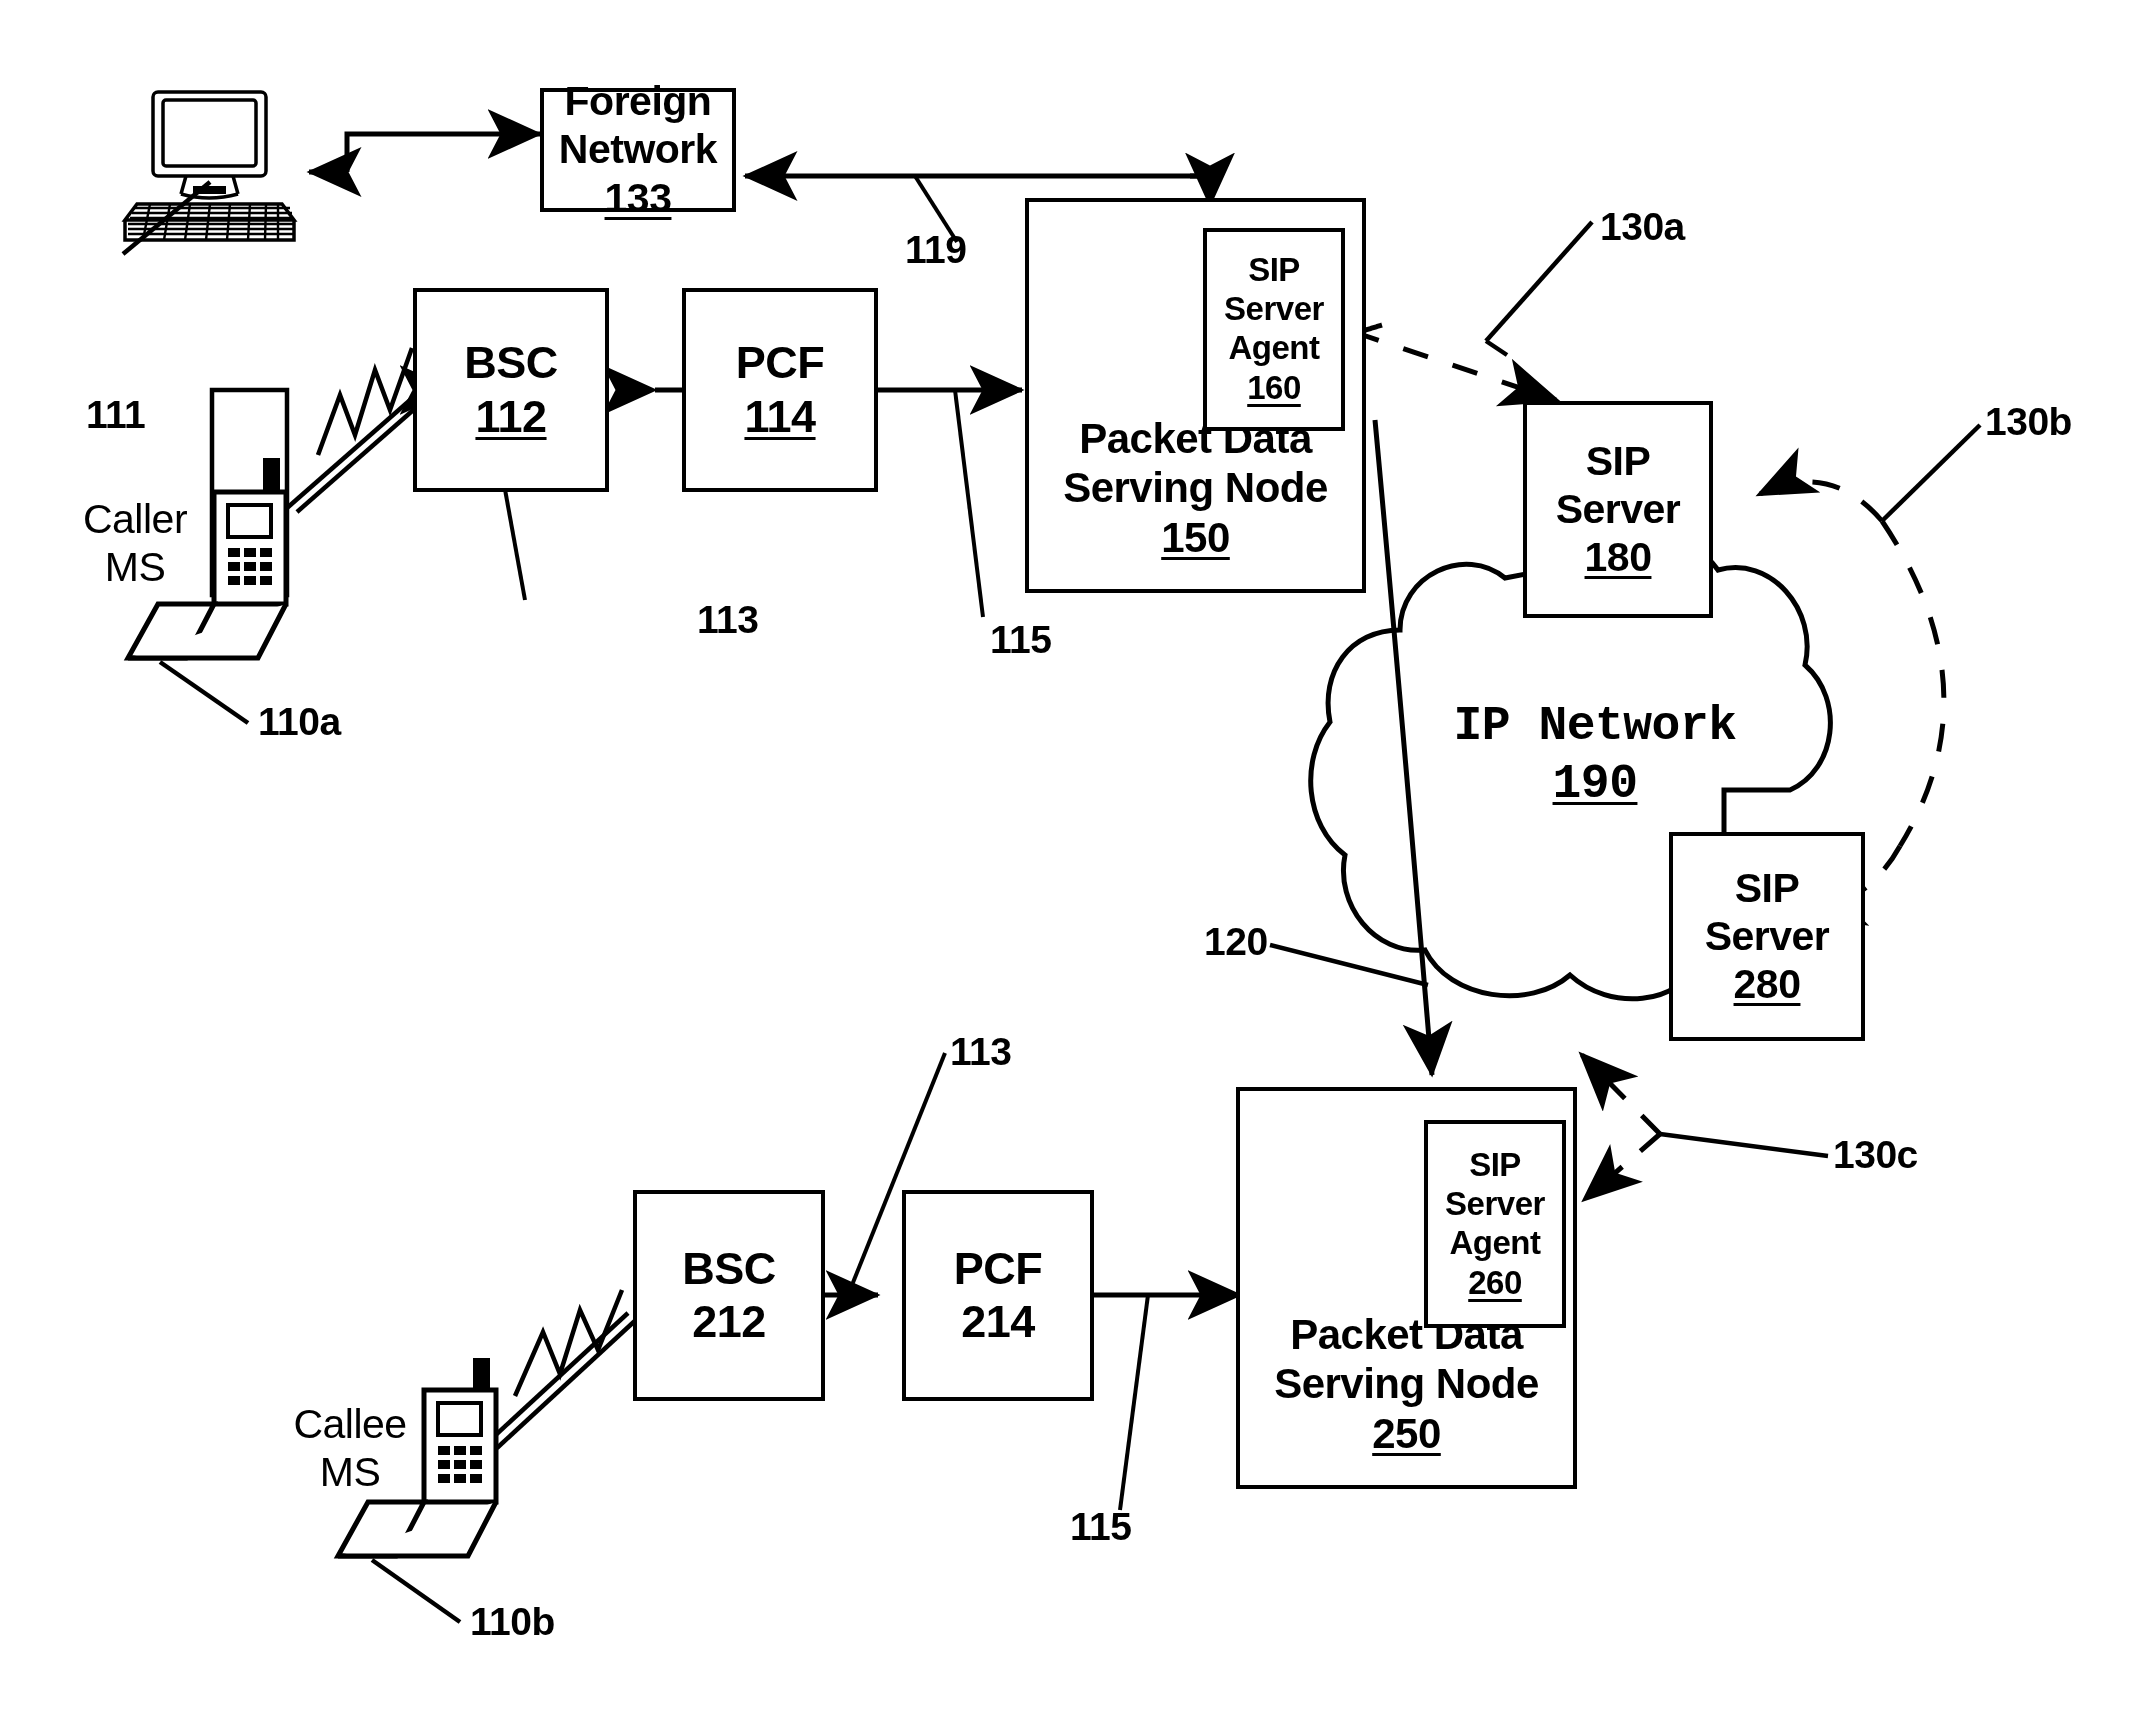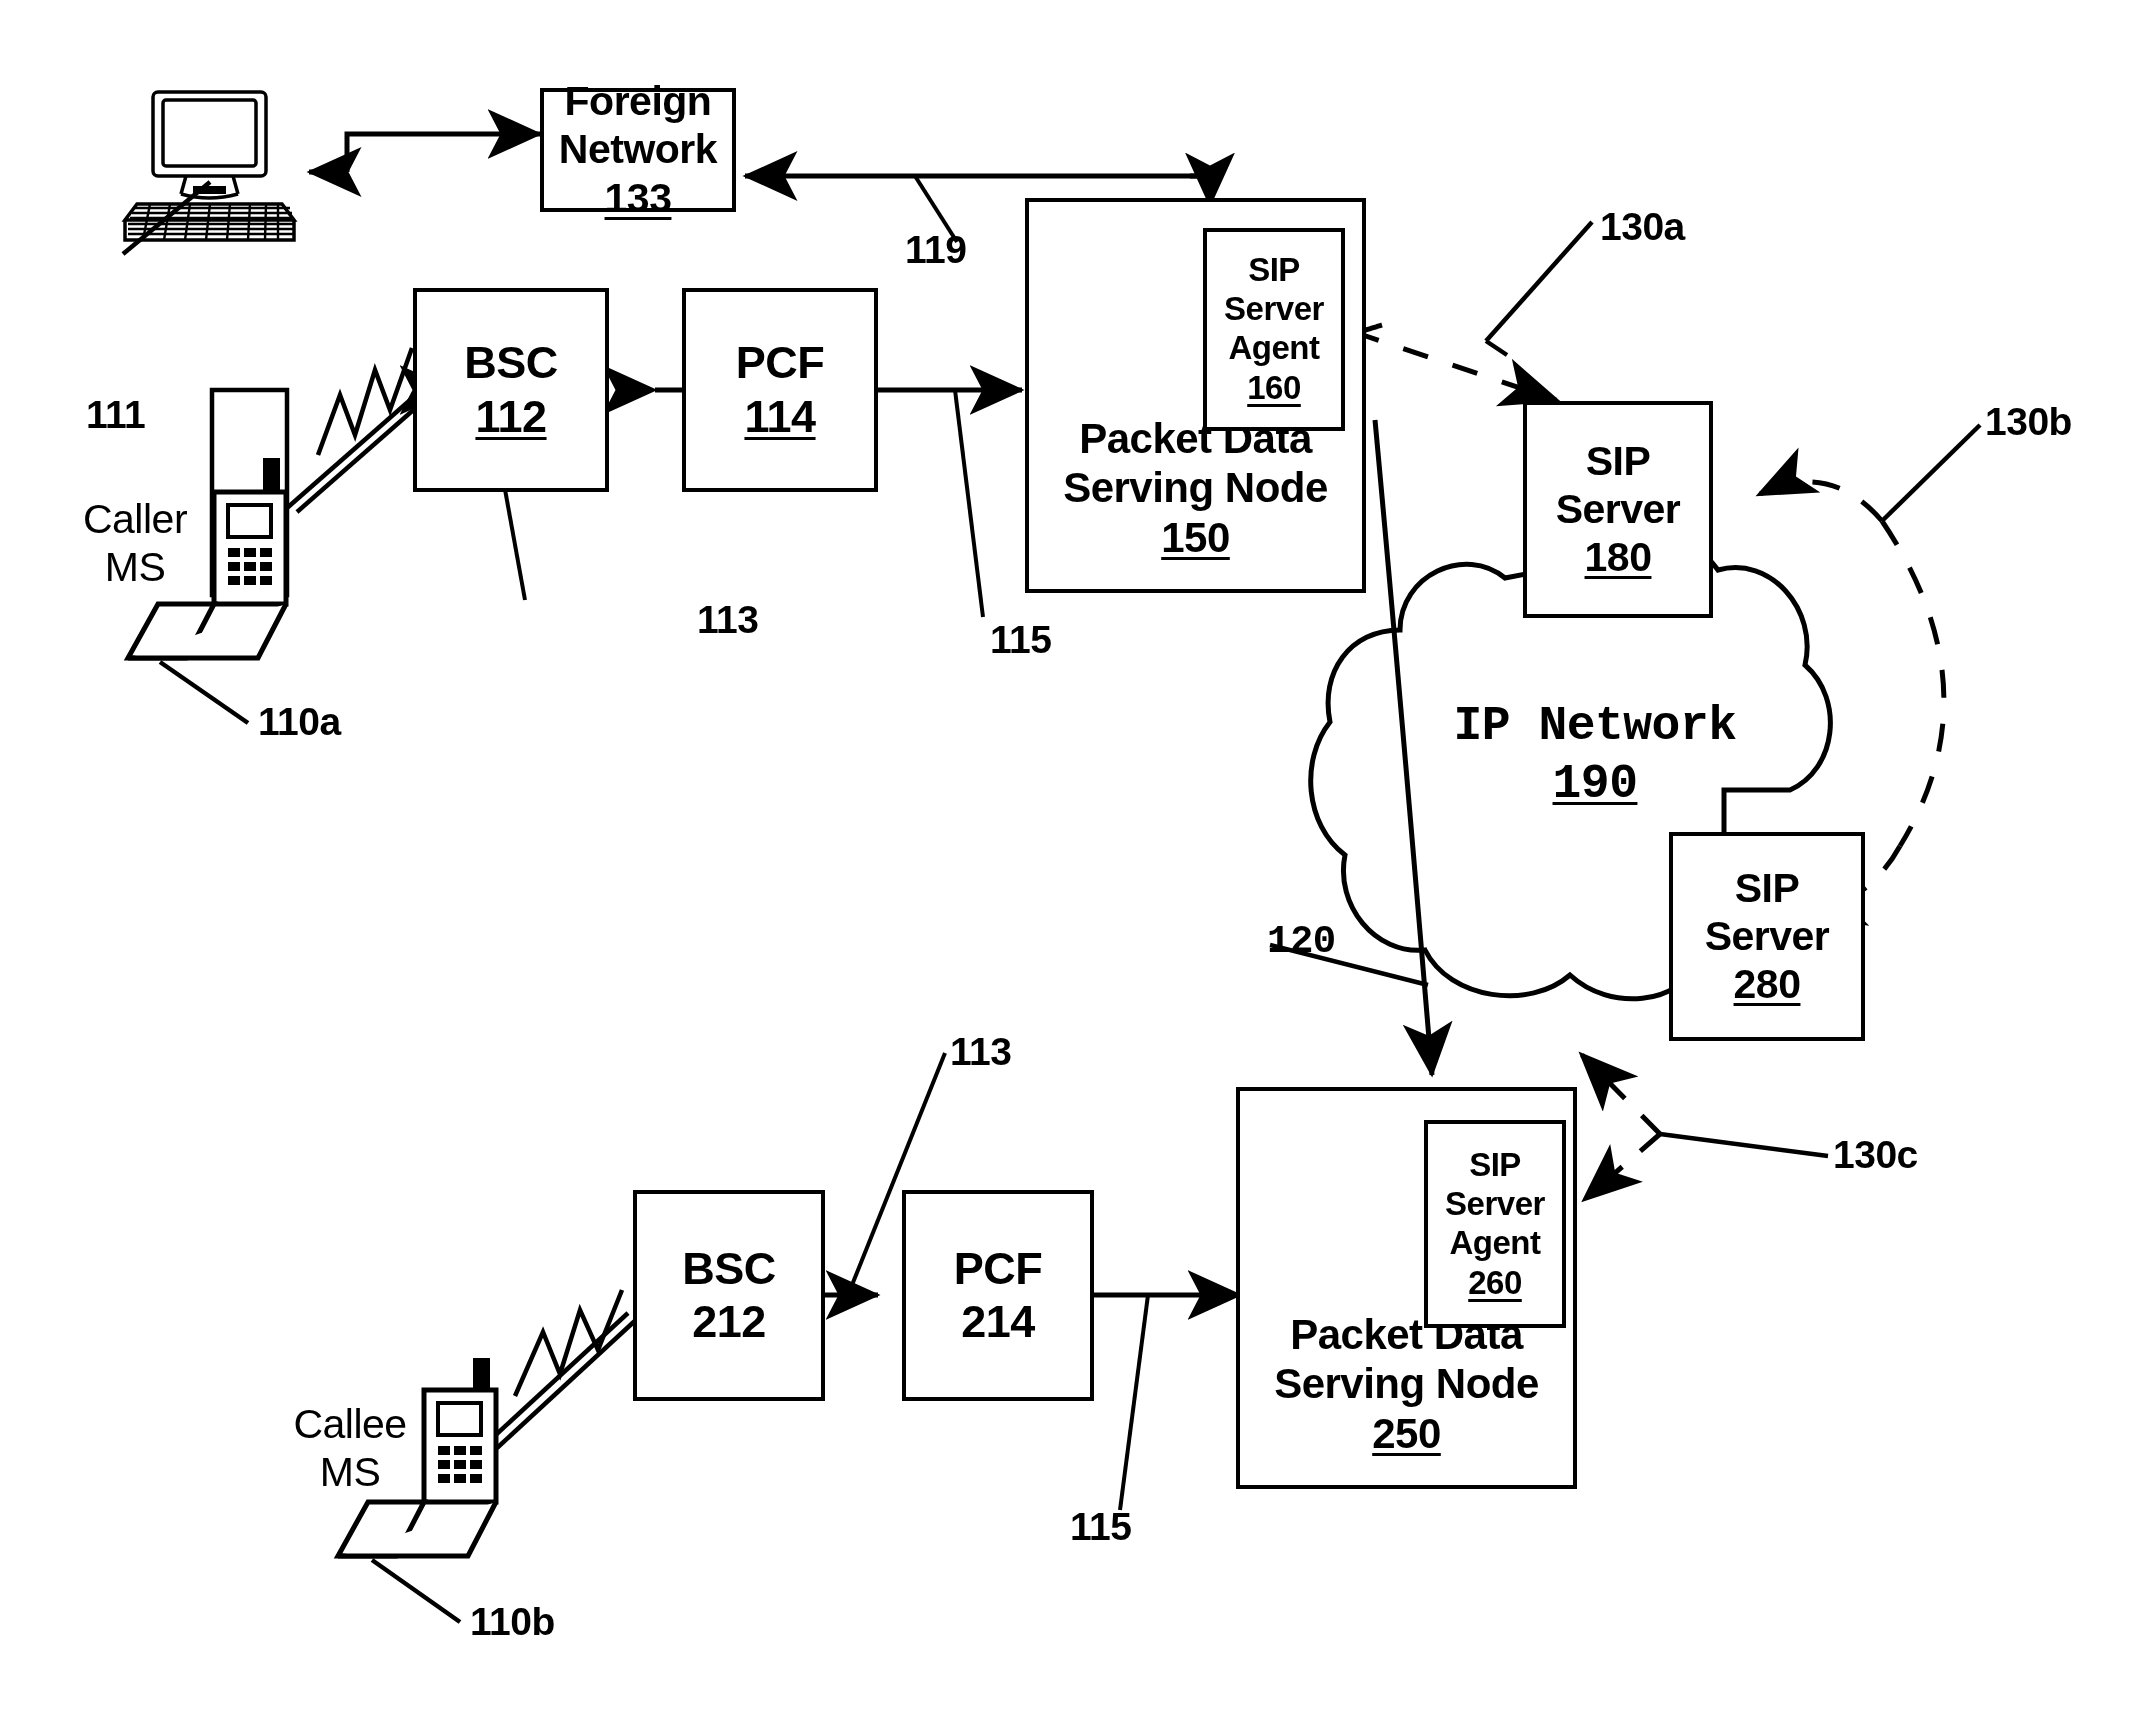--- a/index.html
+++ b/index.html
@@ -317,19 +317,19 @@
   <div class="sidelabel" style="left:275px; top:1400px; width:150px;">Callee
 MS</div>
 
   <div class="reflabel" style="left:86px;  top:355px;margin-top:38px;">111</div>
   <div class="reflabel" style="left:905px; top:228px;">119</div>
   <div class="reflabel" style="left:697px; top:598px;">113</div>
   <div class="reflabel" style="left:990px; top:618px;">115</div>
   <div class="reflabel" style="left:1600px; top:205px;">130a</div>
   <div class="reflabel" style="left:1985px; top:400px;">130b</div>
   <div class="reflabel" style="left:1833px; top:1133px;">130c</div>
-  <div class="reflabel" style="left:1267px; top:920px;font-family:Liberation Mono, monospace;">120</div>
+  <div class="reflabel" style="left:1204px; top:920px;">120</div>
   <div class="reflabel" style="left:258px;  top:700px;">110a</div>
   <div class="reflabel" style="left:950px; top:1030px;">113</div>
   <div class="reflabel" style="left:1070px; top:1505px;">115</div>
   <div class="reflabel" style="left:470px;  top:1600px;">110b</div>
 
 </div>
 
 </body></html>

